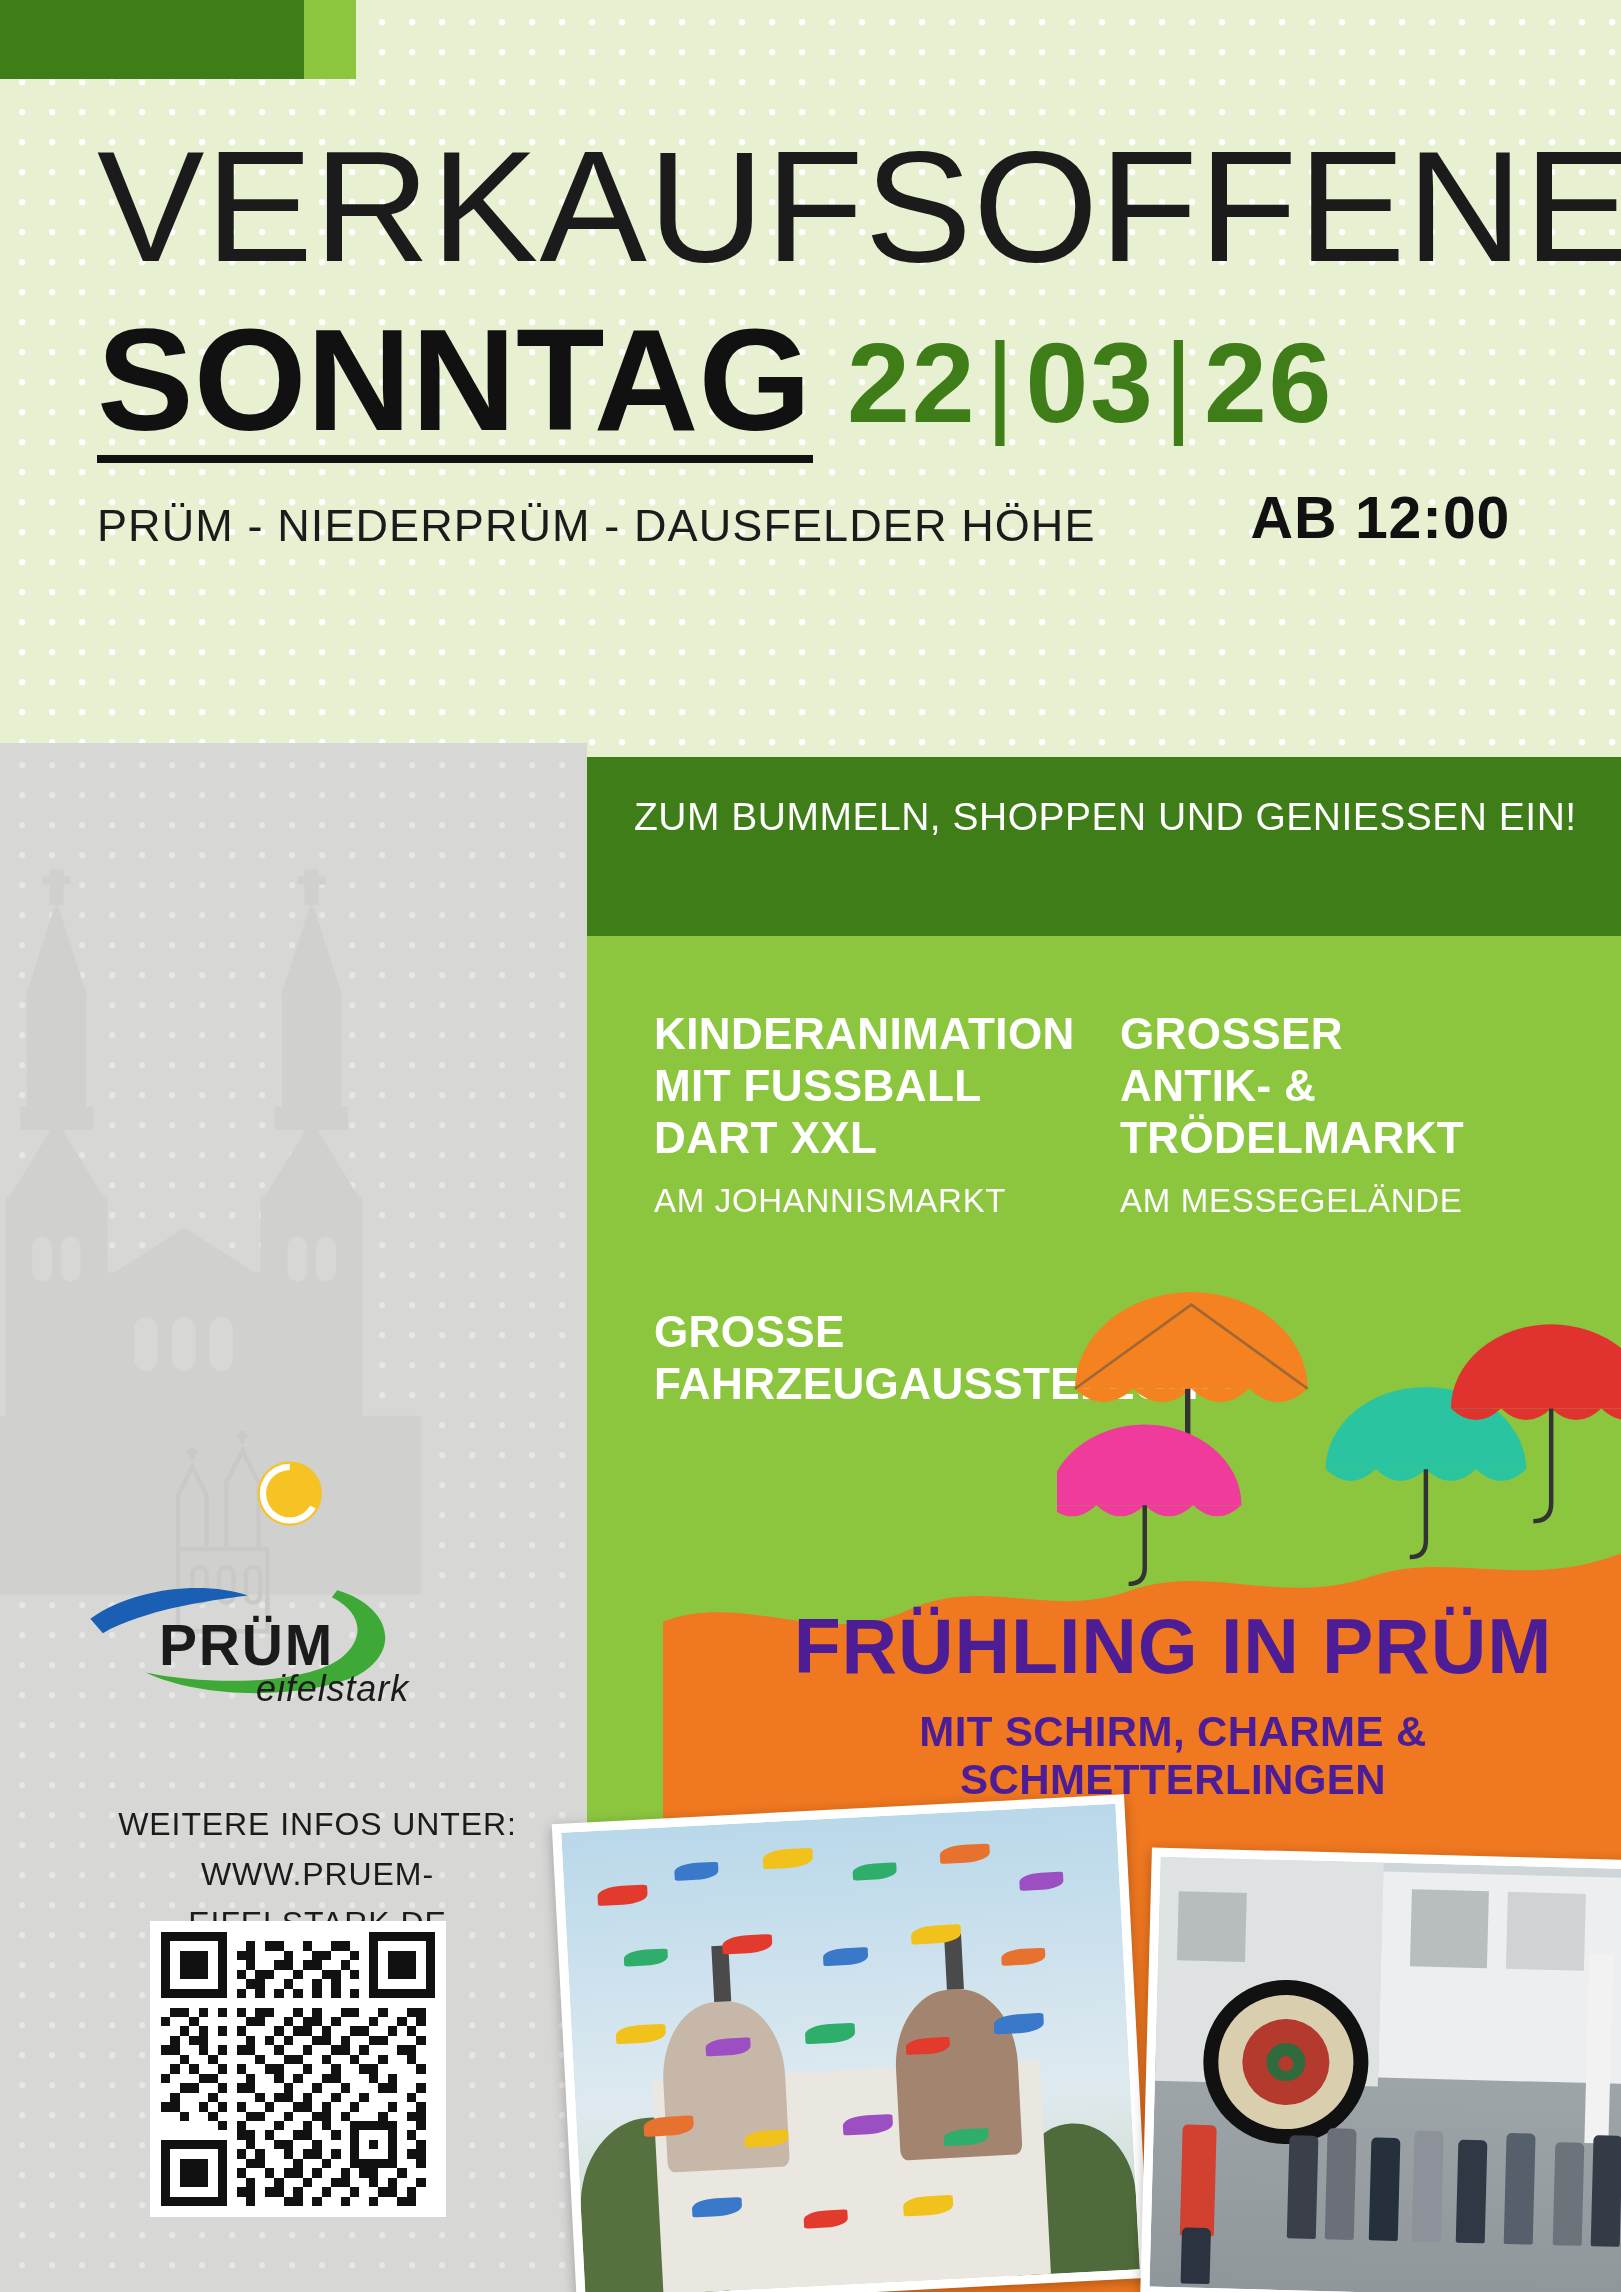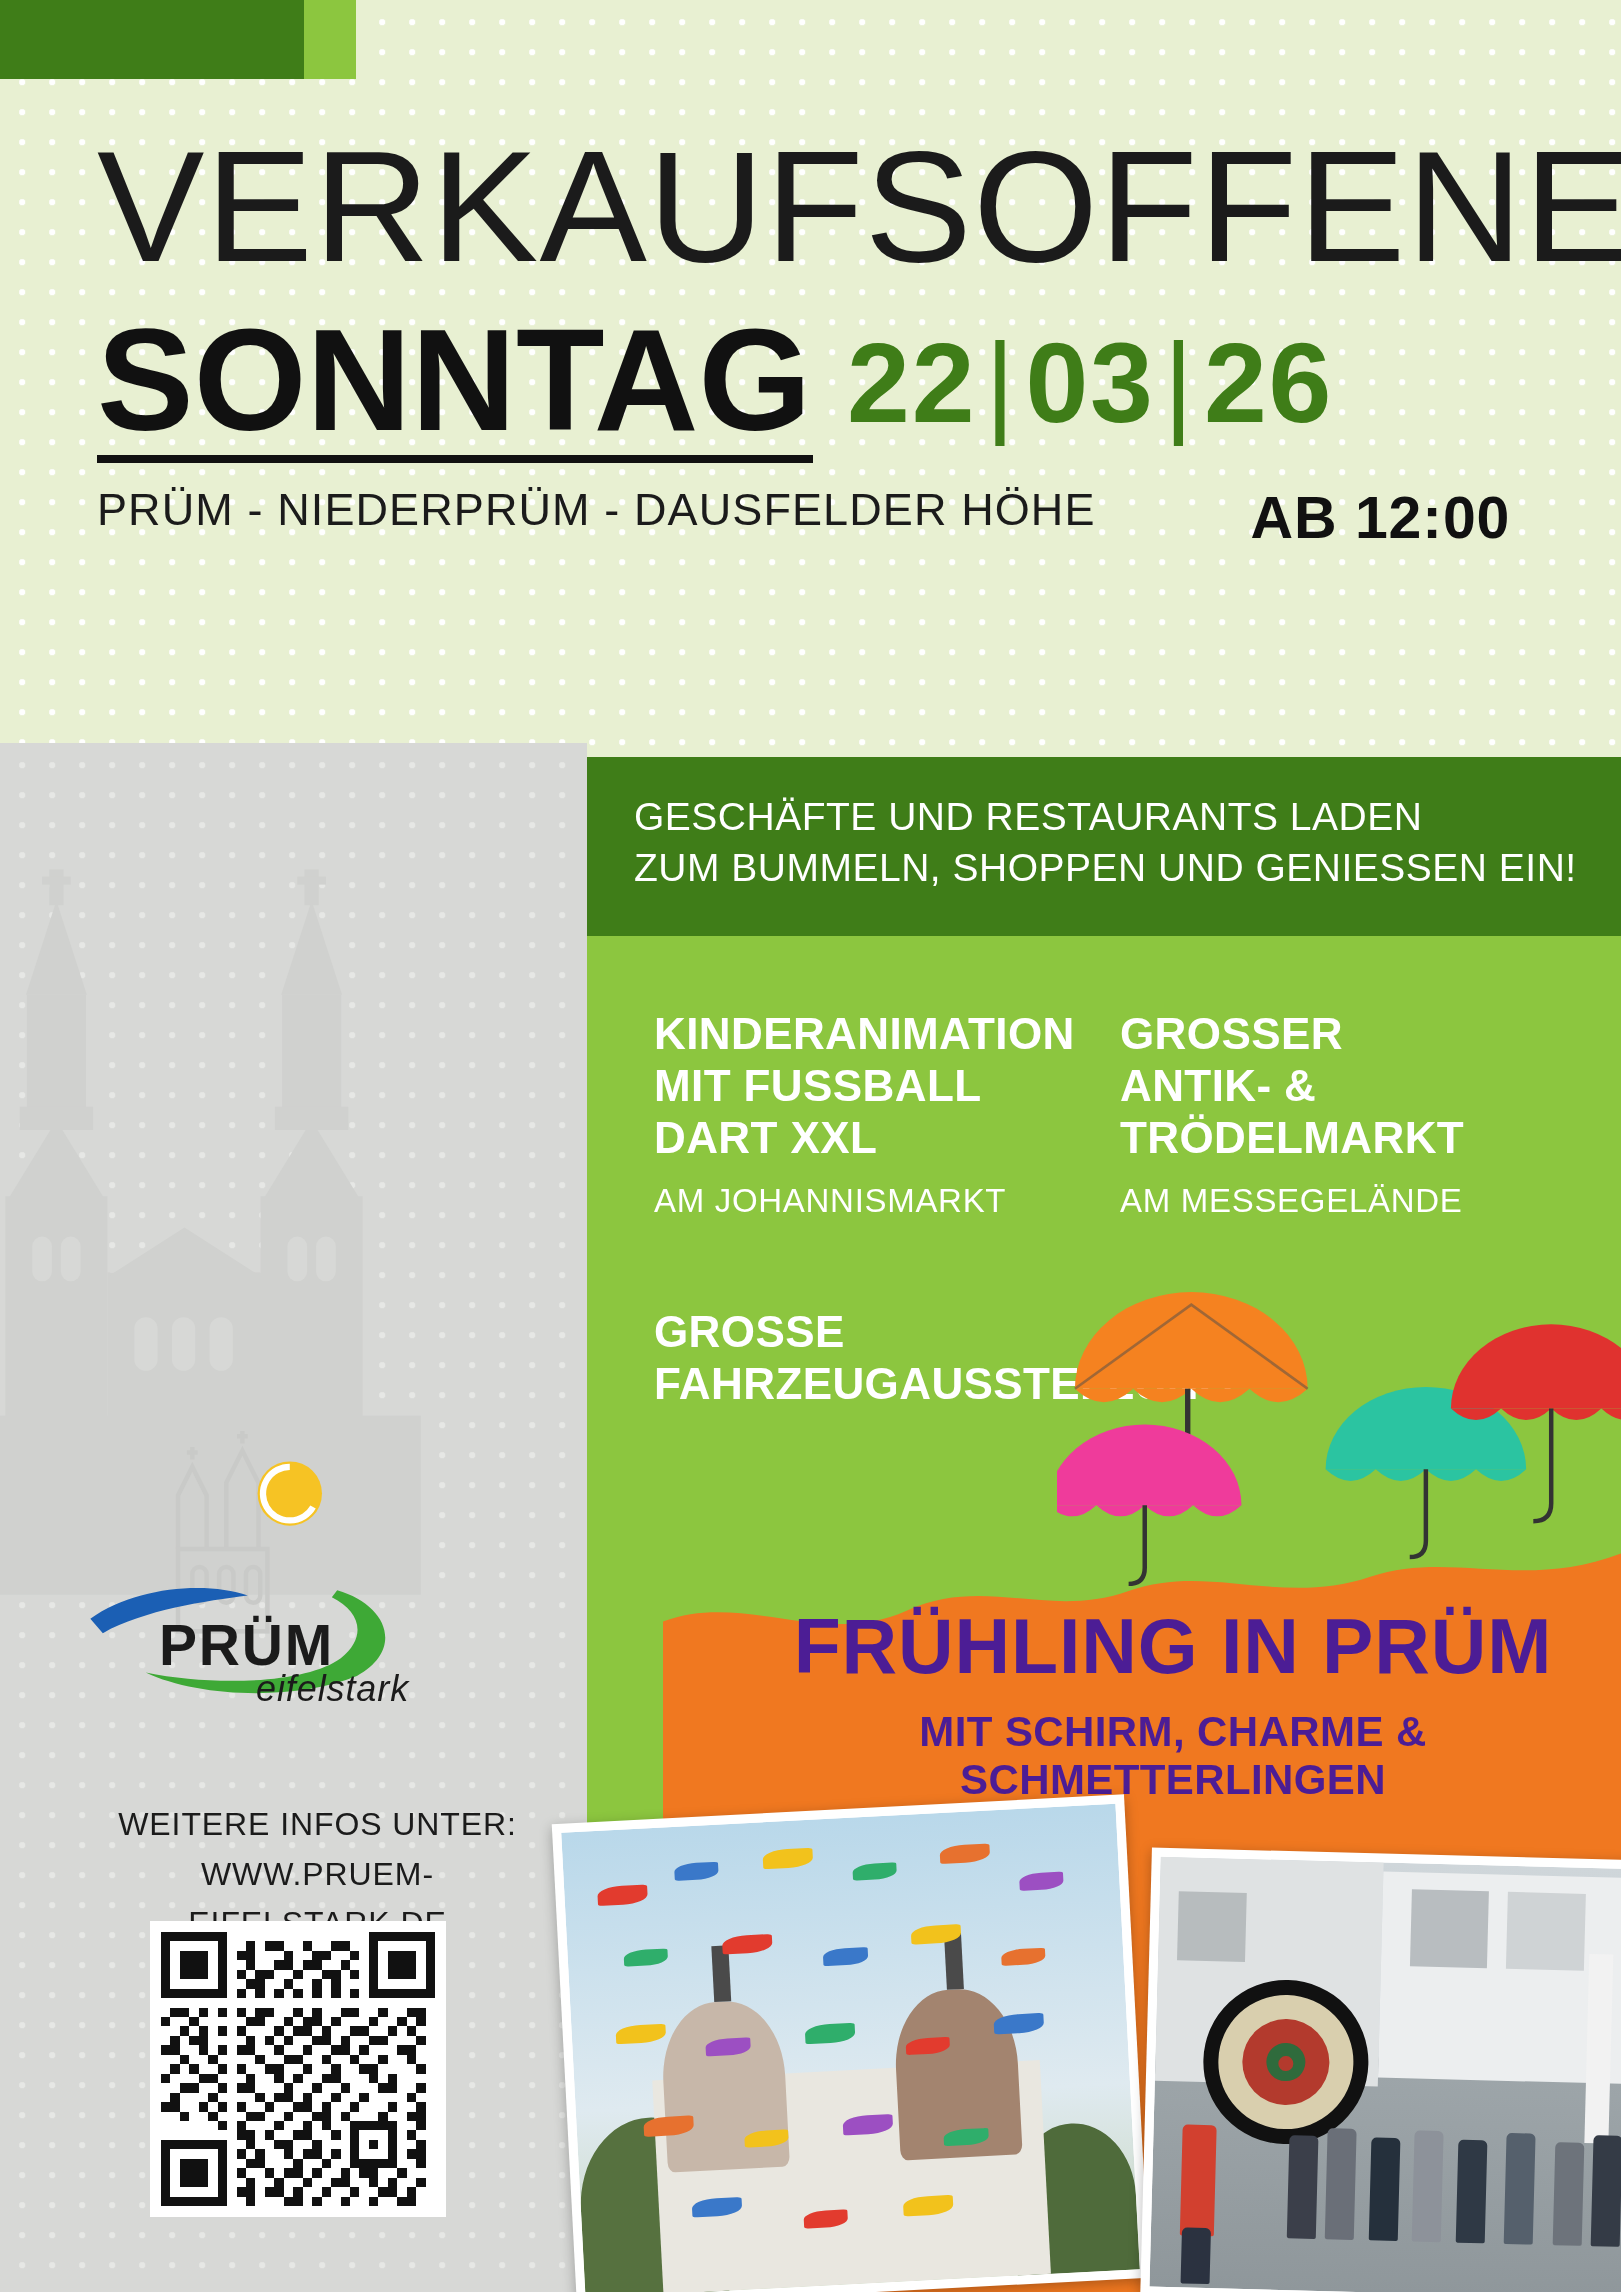--- a/index.html
+++ b/index.html
@@ -109,21 +109,21 @@
     letter-spacing: 1.8px;
     white-space: nowrap;
   }
   .h-date .sep {
     color: #3f7d18;
     font-weight: 400;
     padding: 0 9px;
   }
   .sub-row {
     display: flex;
-    align-items: flex-start;
+    align-items: flex-end;
     justify-content: space-between;
     width: 1433px;
     margin-top: 21.5px;
     gap: 10px;
   }
   .h-places {
     font-size: 45px;
     letter-spacing: 1.1px;
     color: #1b1b1b;
     font-weight: 400;
@@ -368,21 +368,20 @@
         <span>22</span><span class="sep">|</span><span>03</span><span class="sep">|</span><span>26</span>
       </div>
     </div>
     <div class="sub-row">
       <div class="h-places">PRÜM - NIEDERPRÜM - DAUSFELDER HÖHE</div>
       <div class="h-time">AB 12:00</div>
     </div>
   </div>
 
   <div class="banner-dark">
-    <div>GESCHÄFTE UND RESTAURANTS LADEN</div>
     <div>ZUM BUMMELN, SHOPPEN UND GENIESSEN EIN!</div>
   </div>
 
   <div class="panel-light"></div>
 
   <div class="items">
     <div class="item-col-wrap">
       <div class="item col-a">
         <div class="t">
           <div>KINDERANIMATION</div>

